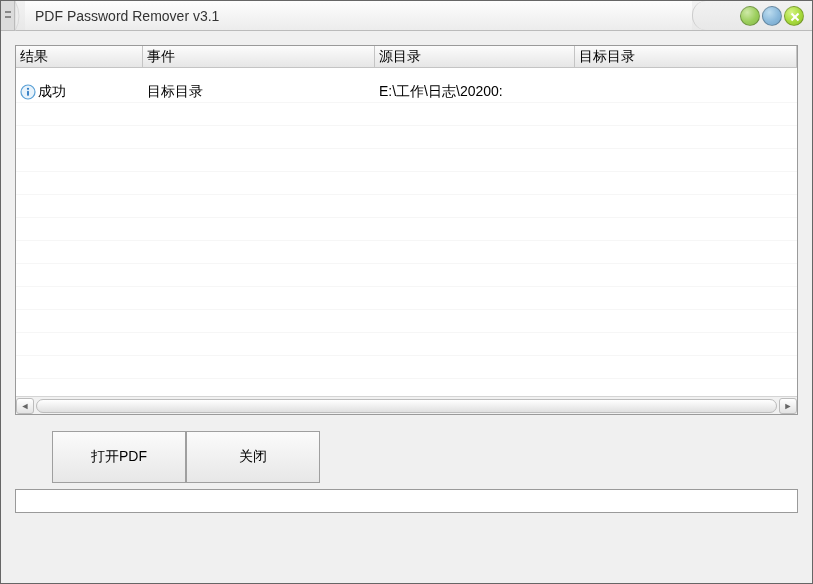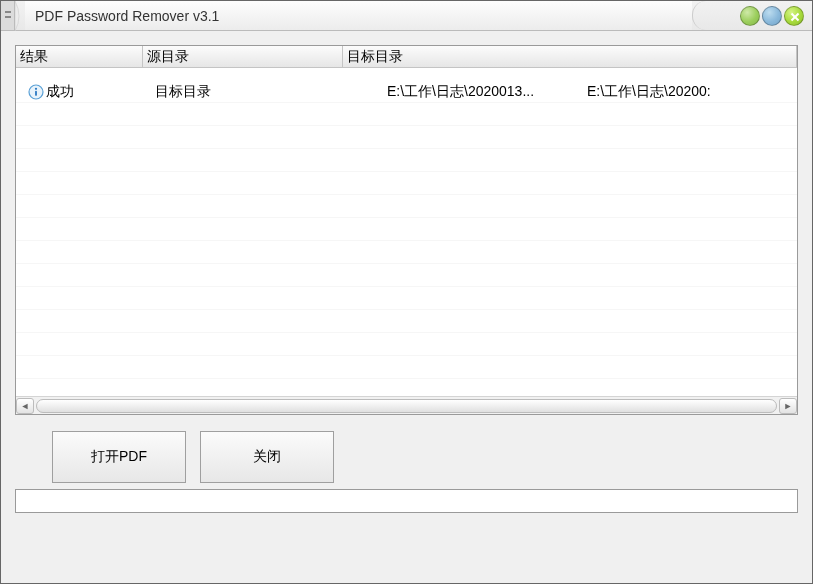--- a/index.html
+++ b/index.html
@@ -70,21 +70,21 @@
   display: flex; align-items: center; overflow: hidden; white-space: nowrap;
 }
 .tbody {
   flex: 1; overflow: hidden; position: relative;
   background: repeating-linear-gradient(to bottom, #fff 0, #fff 22px, #f6f6f6 22px, #f6f6f6 23px);
 }
 .trow {
   display: flex; height: 23px; align-items: center;
 }
 .td {
-  padding: 0 12px; overflow: hidden; white-space: nowrap; text-overflow: clip;
+  padding: 0 4px; overflow: hidden; white-space: nowrap; text-overflow: clip;
   font-size: 14px; display: flex; align-items: center;
 }
 .c0 { width: 127px; }
 .c1 { width: 232px; }
 .c2 { width: 200px; }
 .c3 { width: 210px; flex: 1; }
 .info-icon {
   width: 16px; height: 16px; margin-right: 2px; position: relative;
 }
 .info-icon svg { display: block; }
@@ -97,21 +97,21 @@
   border: 1px solid #bcbcbc; border-radius: 3px; display:flex; align-items:center; justify-content:center;
   font-size: 9px; color: #666; cursor: pointer;
 }
 .sc-track { flex:1; margin: 0 2px; height: 14px; background: #eaeaea; border-radius: 7px; position: relative; }
 .sc-thumb {
   position:absolute; left:0; top:0; height:100%; width:100%;
   background: linear-gradient(to bottom,#fff,#e0e0e0);
   border:1px solid #bcbcbc; border-radius:7px;
 }
 .button-row {
-  margin-top: 16px; display: flex; gap: 14px; padding-left: 37px;
+  margin-top: 16px; display: flex;  padding-left: 37px;
 }
 .btn {
   width: 134px; height: 52px; border: 1px solid #9f9f9f;
   background: linear-gradient(to bottom,#fbfbfb,#e7e7e7);
   display: flex; align-items: center; justify-content: center;
   font-size: 14px; cursor: pointer;
 }
 .status-bar {
   margin-top: 6px; height: 24px; border: 1px solid #9a9a9a; background: #fff;
 }
@@ -134,37 +134,37 @@
       <div class="circle-btn circle-blue"></div>
       <div class="circle-btn circle-lime"></div>
     </div>
   </div>
 
   <div class="content">
 
     <div class="table-panel">
       <div class="thead">
         <div class="th c0">结果</div>
+        <div class="th c1">事件</div>
         <div class="th c2">源目录</div>
         <div class="th c3">目标目录</div>
       </div>
       <div class="tbody">
         <div class="trow">
           <div class="td c0">
             <span class="info-icon">
               <svg width="16" height="16" viewBox="0 0 16 16">
                 <circle cx="8" cy="8" r="7" fill="#e8f3fb" stroke="#5aa0d6" stroke-width="1.2"></circle>
                 <circle cx="8" cy="4.8" r="1.1" fill="#2a78c2"></circle>
                 <rect x="7.1" y="6.8" width="1.8" height="5" rx="0.9" fill="#2a78c2"></rect>
               </svg>
             </span>
             <span>成功</span>
           </div>
           <div class="td c1">目标目录</div>
-          <div class="td c2">E:\工作\日志\2020013...</div>
           <div class="td c3">E:\工作\日志\20200:</div>
         </div>
       </div>
       <div class="hscroll">
         <div class="sc-btn">◄</div>
         <div class="sc-track">
           <div class="sc-thumb"></div>
         </div>
         <div class="sc-btn">►</div>
       </div>

